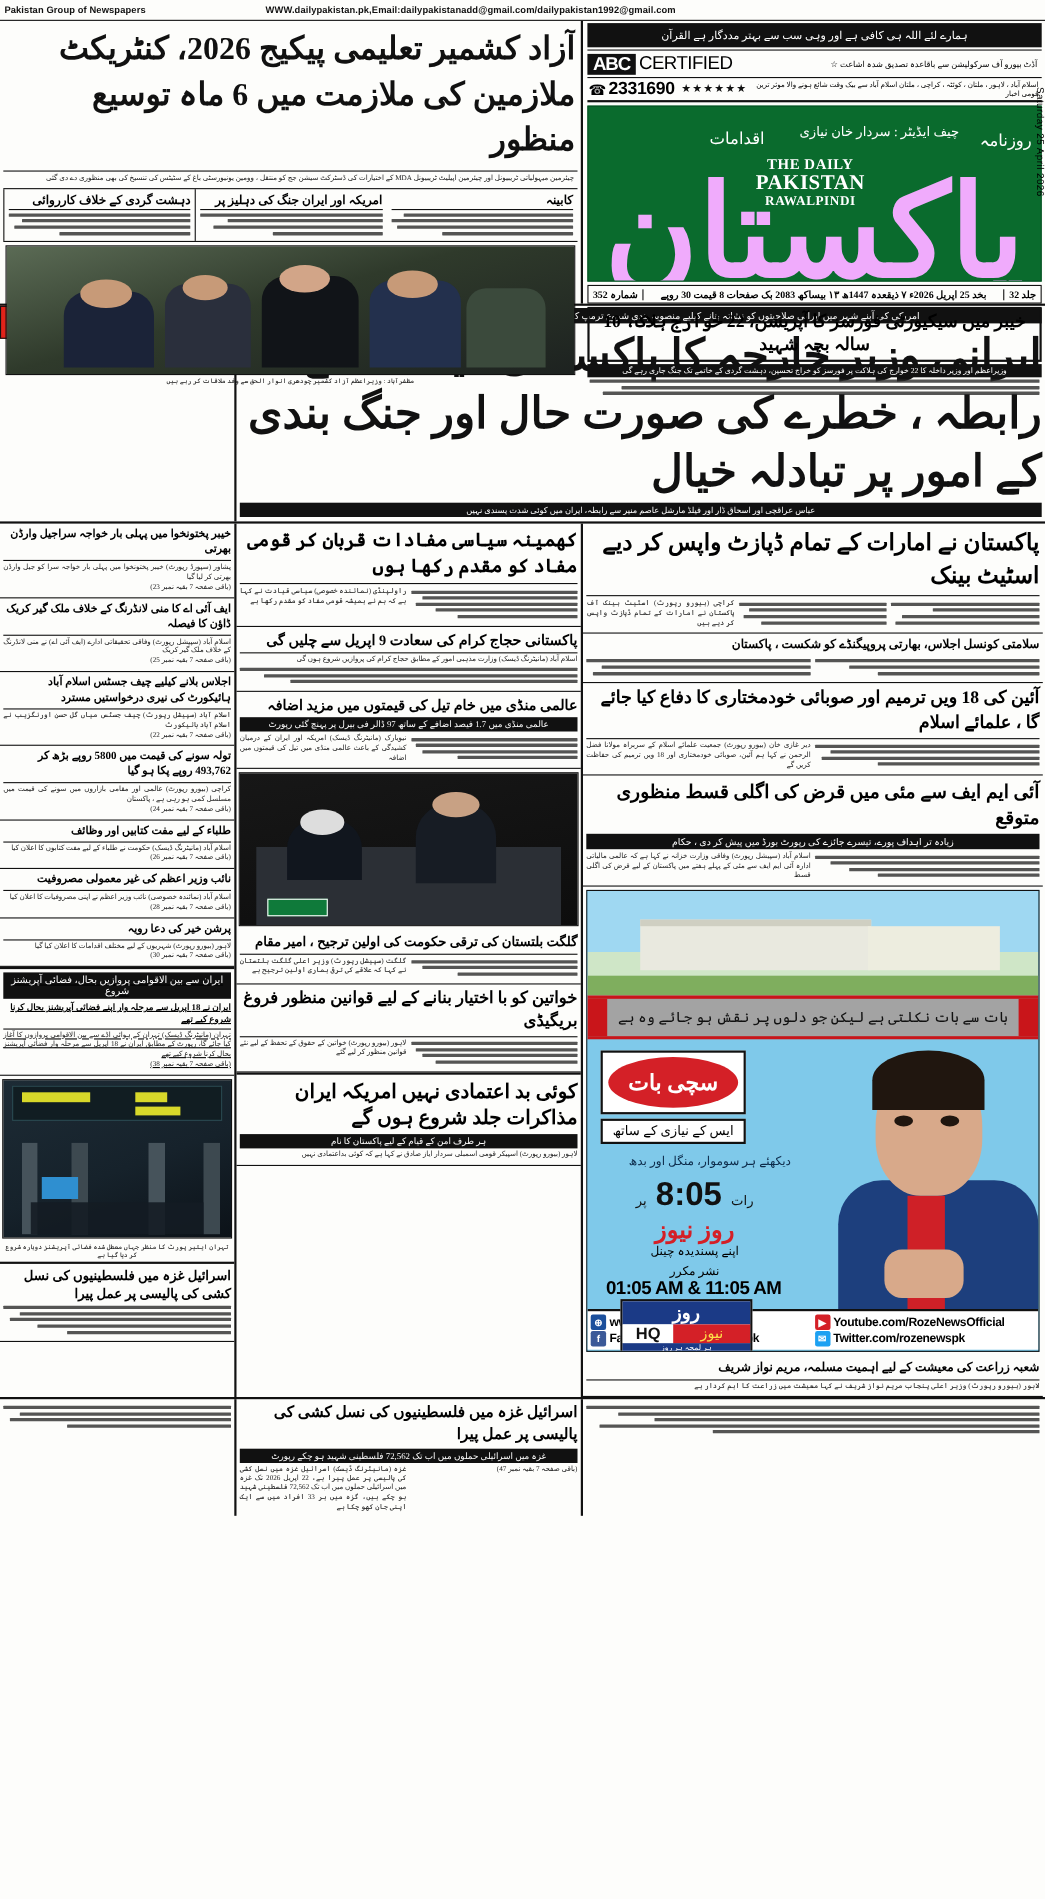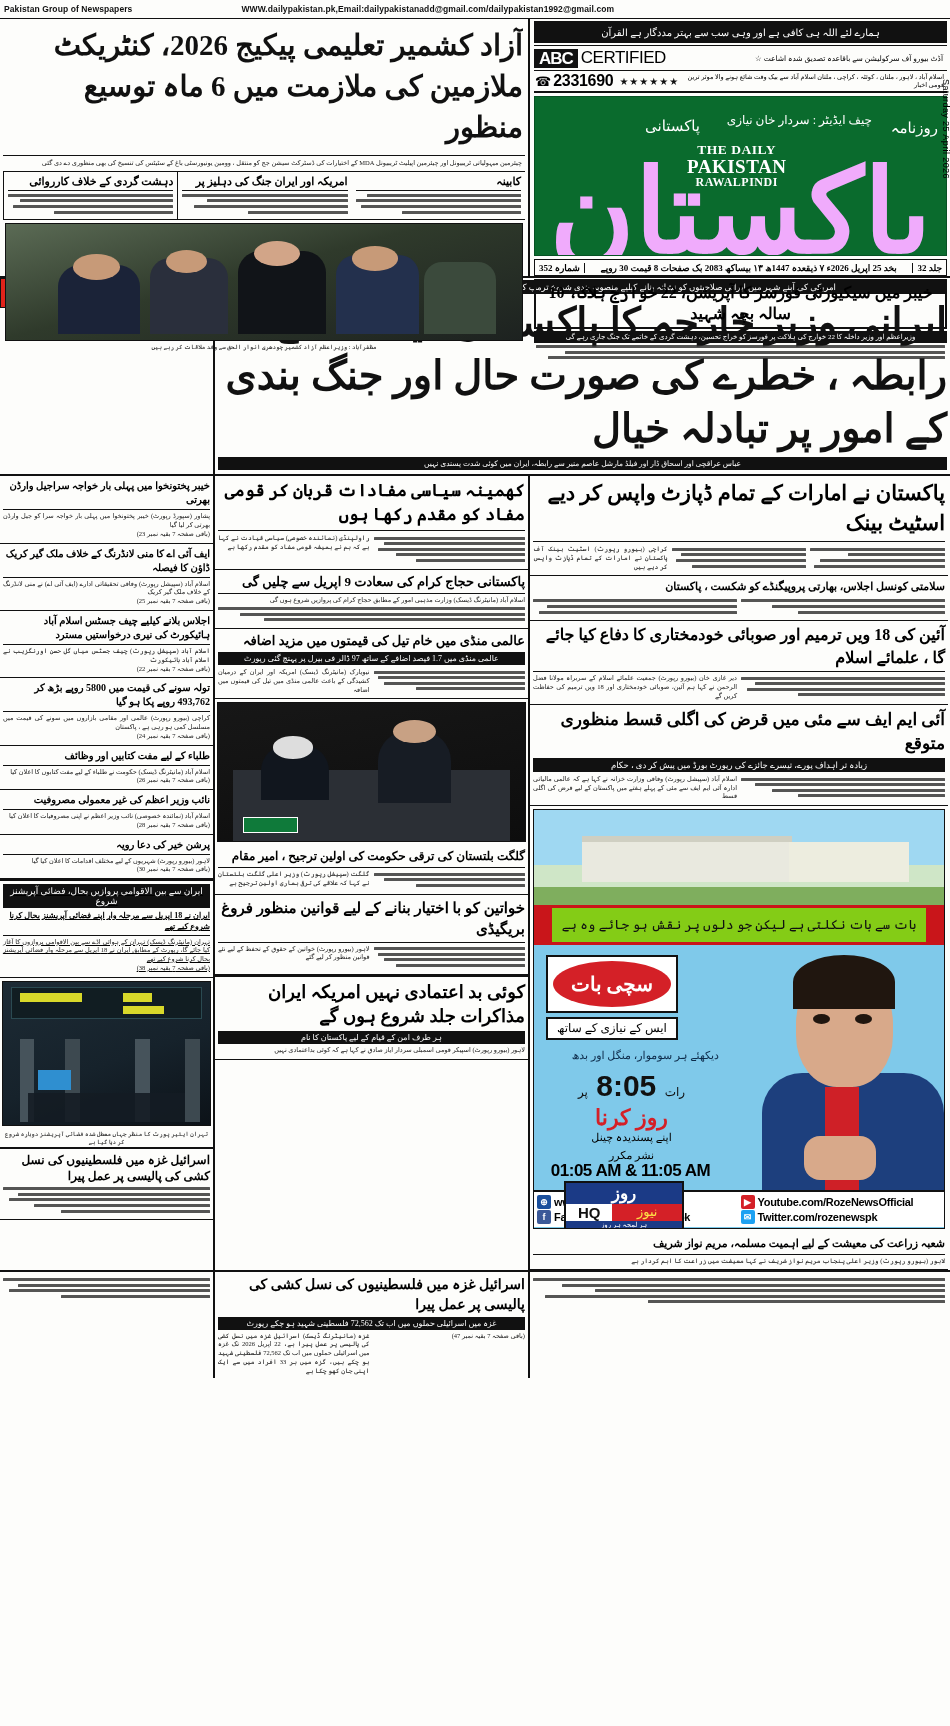--- a/index.html
+++ b/index.html
@@ -137,21 +137,21 @@
 
   
   #ad {
     margin:3px 3px 4px 3px; border:1.5px solid #111; background:#78c7e8;
     position:relative; overflow:hidden; height:420px;
   }
   #ad .bldg { height:95px; background:linear-gradient(#9fd8f2 0 58%, #cfe6c7 58% 100%); position:relative; }
   #ad .bldg .b1 { position:absolute; left:48px; top:26px; width:210px; height:46px; background:#e9e9df; border-top:6px solid #cfcfc2;}
   #ad .bldg .b2 { position:absolute; left:255px; top:32px; width:120px; height:40px; background:#ededdf;}
   #ad .bldg .lawn{ position:absolute; left:0; bottom:0; width:100%; height:18px; background:#7fae5e;}
-  #ad .tagline { background:#84cc16; border-top:3px solid #c9151a; border-bottom:3px solid #c9151a;
+  #ad .tagline { background:#a3a3a3; border-top:3px solid #c9151a; border-bottom:3px solid #c9151a;
       height:40px; display:flex; align-items:center; justify-content:center; position:relative; }
   #ad .tagline .t { font-size:13px; direction:rtl; font-family:"Liberation Serif",serif; color:#111; }
   #ad .tagline::before{ content:""; position:absolute; left:0; top:0; bottom:0; width:18px; background:#c9151a;}
   #ad .tagline::after { content:""; position:absolute; right:0; top:0; bottom:0; width:18px; background:#c9151a;}
   #ad .body { position:relative; height:245px; background:#7fc9ea; }
   #ad .logo-pill {
     position:absolute; left:12px; top:10px; width:132px; height:58px; background:#fff;
     border:2px solid #111; display:flex; align-items:center; justify-content:center;
   }
   #ad .logo-pill .oval {
@@ -271,21 +271,21 @@
       <div class="phrow">
         <span class="ph-ico">☎</span>
         <span class="ph-num">2331690</span>
         <span class="stars">★★★★★★</span>
         <span class="ur-sm">اسلام آباد ، لاہور ، ملتان ، کوئٹہ ، کراچی ، ملتان اسلام آباد سے بیک وقت شائع ہونے والا موثر ترین قومی اخبار</span>
       </div>
 
       <div id="greenbox">
         <div class="chief">چیف ایڈیٹر : سردار خان نیازی</div>
         <div class="rozn">روزنامہ</div>
-        <div class="rwp">پاکستانی</div>
+        <div class="rwp">اقدامات</div>
         <div class="eng">
           <div class="l1">THE DAILY</div>
           <div class="l2">PAKISTAN</div>
           <div class="l3">RAWALPINDI</div>
         </div>
         <div class="bigur">پاکستان</div>
       </div>
       <div id="sidedate">Saturday 25 April 2026</div>
 
       <div class="daterow">
@@ -561,21 +561,21 @@
             <div class="oval">سچی بات</div>
           </div>
           <div class="with">ایس کے نیازی کے ساتھ</div>
           <div class="watch">دیکھئے ہر سوموار، منگل اور بدھ</div>
           <div class="time">
             <small>رات</small>
             <span>8:05</span>
             <small>پر</small>
           </div>
           <div class="rpt">اپنے پسندیدہ چینل</div>
-          <div class="chan">روز کرنا</div>
+          <div class="chan">روز نیوز</div>
           <div class="rpt" style="top:204px;">نشر مکرر</div>
           <div class="rpt2" style="top:216px;">01:05 AM &amp; 11:05 AM</div>
 
           <div class="hq" style="top:236px;">
             <div class="r1">روز</div>
             <div class="r2">
               <div class="hqL">HQ</div>
               <div class="hqR">نیوز</div>
             </div>
             <div class="r3">ہر لمحہ ہر روز</div>

